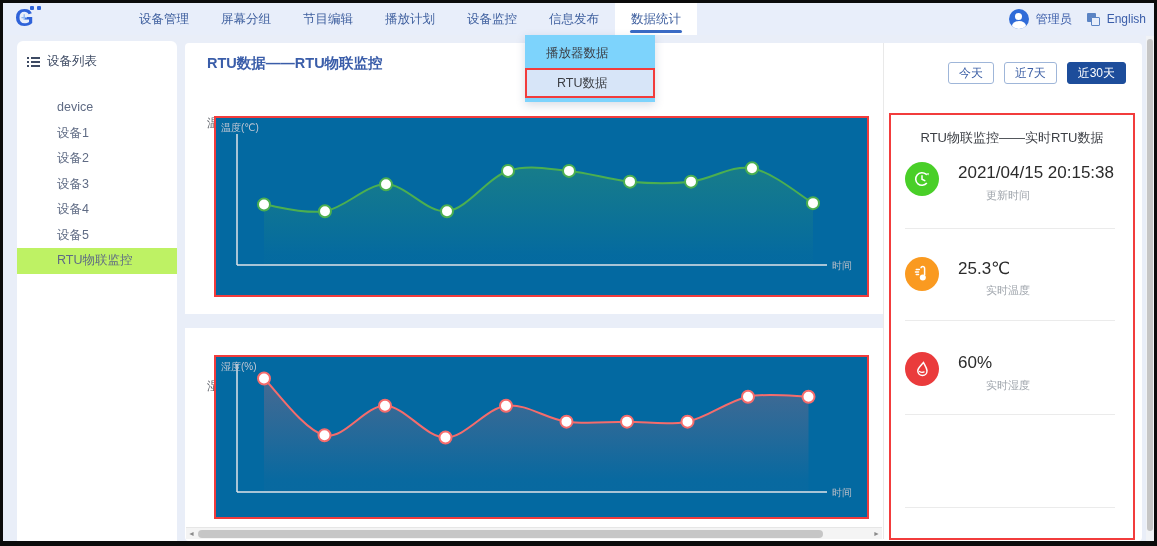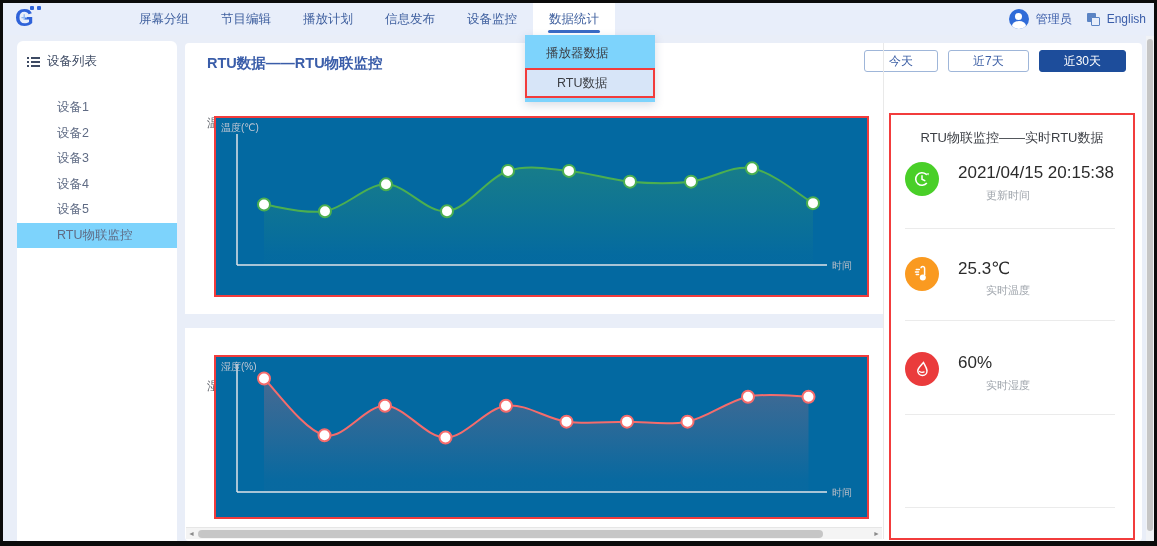--- a/index.html
+++ b/index.html
@@ -35,28 +35,28 @@
   .dd-item { height:30px; line-height:30px; padding-left:21px; font-size:12.5px; color:#3c3f45; cursor:pointer; }
   .dd-item.on { background:#d7e5f8; border:2px solid #f23c3c; line-height:26px; padding-left:30px; }
 
   
   .sidebar { position:absolute; left:14px; top:38px; width:160px; bottom:0; background:#fff;
              border-radius:6px 6px 0 0; }
   .side-title { position:absolute; left:10px; top:12px; display:flex; align-items:center; gap:7px;
                 font-size:12.5px; color:#3d4a63; }
   .side-items { position:absolute; left:0; right:0; top:54px; }
   .side-item { height:25.5px; line-height:25.5px; padding-left:40px; font-size:12.5px; color:#5f6b84; cursor:pointer;}
-  .side-item.on { background:#7dd3fc; }
+  .side-item.on { background:#bef264; }
 
   
   .main-card { position:absolute; left:182px; top:40px; width:957px; bottom:0; background:#fff; border-radius:4px; }
   .page-title { position:absolute; left:22px; top:11px; font-size:14.5px; font-weight:bold; color:#3a5da9; }
   .range-btns { position:absolute; right:16px; top:7px; display:flex; gap:10px; }
-  .rbtn { min-width:44px; padding:0 24px; height:22px; line-height:20px; text-align:right; font-size:12px;
-          color:#3c5fa5; background:#fff; border:1px solid #9fb6d9; border-radius:3px; cursor:pointer; }
+  .rbtn { min-width:44px; padding:0 10px; height:22px; line-height:20px; text-align:right; font-size:12px;
+          color:#3c5fa5; background:#fff; border:1px solid #9fb6d9; border-radius:3px; cursor:pointer;margin-top:12px; }
   .rbtn.on { background:#1d4d9b; border-color:#1d4d9b; color:#fff; }
   .chart-label { position:absolute; left:22px; font-size:12px; color:#5a5e66; }
   #temp-label { top:72px; }
   #hum-label  { top:335px; }
   .chart-box { position:absolute; left:29px; border:2px solid #f23c3c; background:#0369a1; }
   #temp-box { top:73px; width:655px; height:181px; }
   #hum-box  { top:312px; width:655px; height:164px; }
   .cards-gap { position:absolute; left:0; top:271px; width:698px; height:14px; background:#e9eef8; }
 
   
@@ -88,34 +88,37 @@
 
   <div class="header">
     <div class="logo">
       <span class="g">G</span>
       <span class="d1"></span>
         <span class="d2"></span>
       <span class="plus">+</span>
     </div>
     <div class="nav">
 
+    <div class="nav-item">
+          <span>设备管理</span>
+        </div>
         <div class="nav-item">
           <span>屏幕分组</span>
         </div>
         <div class="nav-item">
           <span>节目编辑</span>
         </div>
         <div class="nav-item">
           <span>播放计划</span>
         </div>
         <div class="nav-item">
+          <span>设备监控</span>
+        </div>
+        <div class="nav-item">
           <span>信息发布</span>
-        </div>
-        <div class="nav-item">
-          <span>设备监控</span>
         </div>
         <div class="nav-item on">
           <span>数据统计</span>
         </div>
       </div>
     <div class="user">
       <div class="avatar"></div>
       <span class="user-name">管理员</span>
       <span class="trans-icon">
           <span class="b"></span>
@@ -142,20 +145,23 @@
           <rect x="4" y="1" width="9" height="2" fill="#3d4a63"></rect>
         <rect x="0" y="5" width="2" height="2" fill="#3d4a63"></rect>
           <rect x="4" y="5" width="9" height="2" fill="#3d4a63"></rect>
         <rect x="0" y="9" width="2" height="2" fill="#3d4a63"></rect>
           <rect x="4" y="9" width="9" height="2" fill="#3d4a63"></rect>
       </svg>
       <span>设备列表</span>
     </div>
     <div class="side-items">
 
+    <div class="side-item">
+          <span>device</span>
+        </div>
         <div class="side-item">
           <span>设备1</span>
         </div>
         <div class="side-item">
           <span>设备2</span>
         </div>
         <div class="side-item">
           <span>设备3</span>
         </div>
         <div class="side-item">

